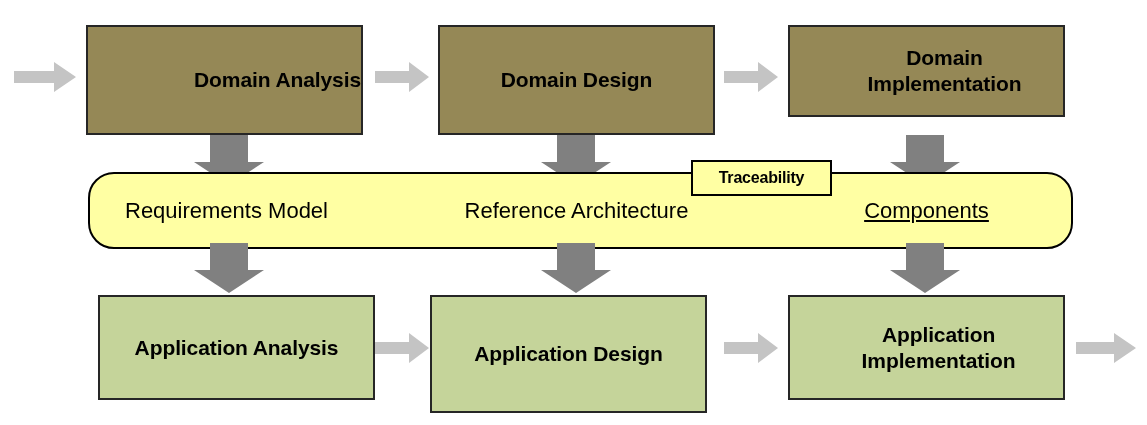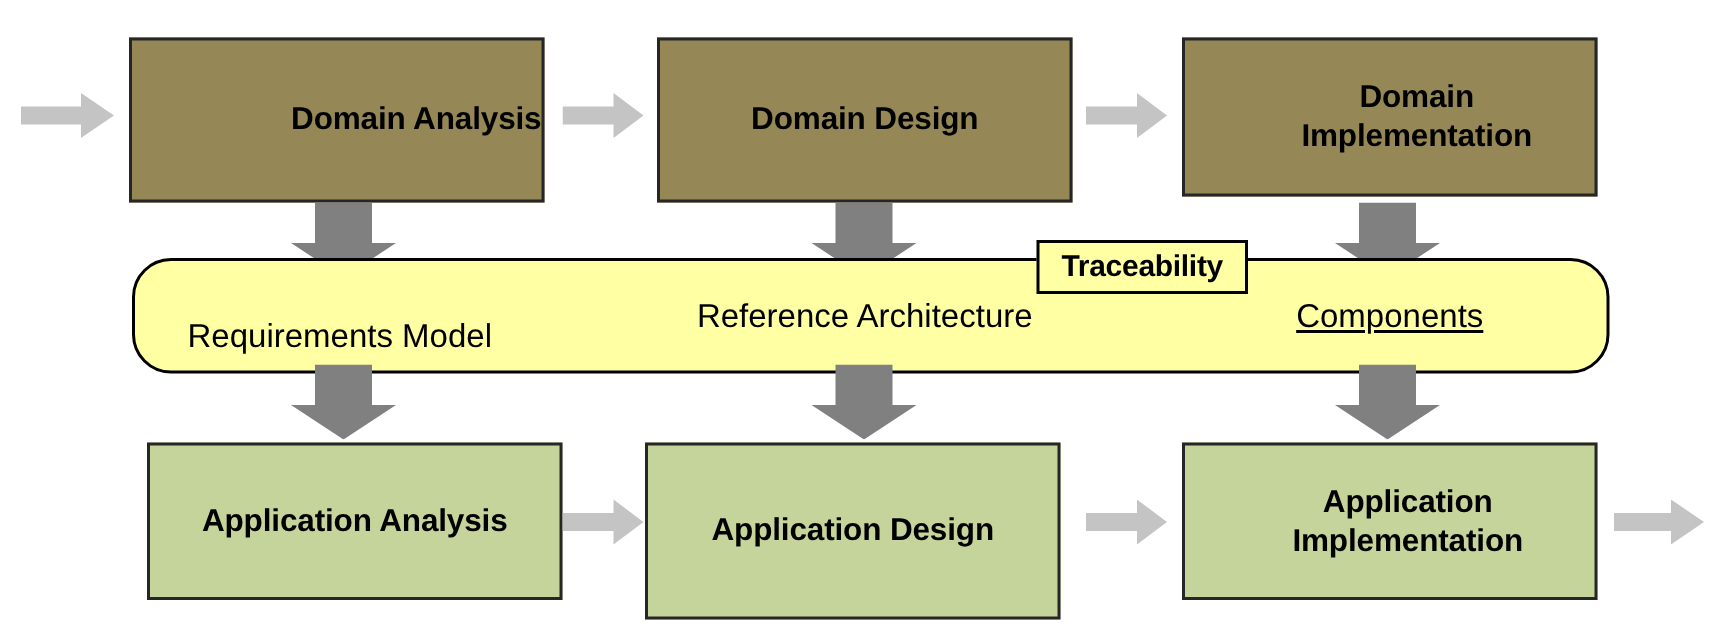--- a/index.html
+++ b/index.html
@@ -54,21 +54,21 @@
   }
   .trace-box {
     position: absolute;
     box-sizing: border-box;
     background: #ffffa3;
     border: 2px solid #000000;
     display: flex;
     align-items: center;
     justify-content: center;
     font-weight: bold;
-    font-size: 20px;
+    font-size: 16px;
     color: #000000;
     letter-spacing: -0.2px;
   }
   .arrow-right, .arrow-down {
     position: absolute;
   }
   .arrow-right svg, .arrow-down svg {
     display: block;
     width: 100%;
     height: 100%;
@@ -86,21 +86,21 @@
   </div>
 
   <div class="box domain" style="left:86px; top:25px; width:277px; height:110px;justify-content:flex-end;">
     <span>Domain Analysis</span>
   </div>
 
   <div class="box domain" style="left:438px; top:25px; width:277px; height:110px;">
     <span>Domain Design</span>
   </div>
 
-  <div class="box domain" style="left:788px; top:25px; width:277px; height:106px;padding-left:36px;">
+  <div class="box domain" style="left:788px; top:25px; width:277px; height:92px;padding-left:36px;">
     <span style="max-width:200px;">Domain Implementation</span>
   </div>
 
   <div class="arrow-right" style="left:375px; top:62px; width:54px; height:30px;">
     <svg viewBox="0 0 54 30" preserveAspectRatio="none">
       <polygon points="0,9 34,9 34,0 54,15 34,30 34,21 0,21" fill="#c4c4c4"></polygon>
     </svg>
   </div>
 
   <div class="arrow-right" style="left:724px; top:62px; width:54px; height:30px;">
@@ -122,21 +122,21 @@
   </div>
 
   <div class="arrow-down" style="left:890px; top:135px; width:70px; height:50px;">
     <svg viewBox="0 0 70 50" preserveAspectRatio="none">
       <polygon points="16,0 54,0 54,27 70,27 35,50 0,27 16,27" fill="#808080"></polygon>
     </svg>
   </div>
 
   <div class="band" style="left:88px; top:172px; width:985px; height:77px;"></div>
 
-  <div class="band-label" style="left:88px; top:211px; width:277px;">Requirements Model</div>
+  <div class="band-label" style="left:88px; top:198px; width:277px;">Requirements Model</div>
 
   <div class="band-label" style="left:438px; top:198px; width:277px;">Reference Architecture</div>
 
   <div class="band-label" style="left:788px; top:198px; width:277px;text-decoration:underline;">Components</div>
 
   <div class="trace-box" style="left:691px; top:160px; width:141px; height:36px;">
     <span>Traceability</span>
   </div>
 
   <div class="arrow-down" style="left:194px; top:243px; width:70px; height:50px;">

